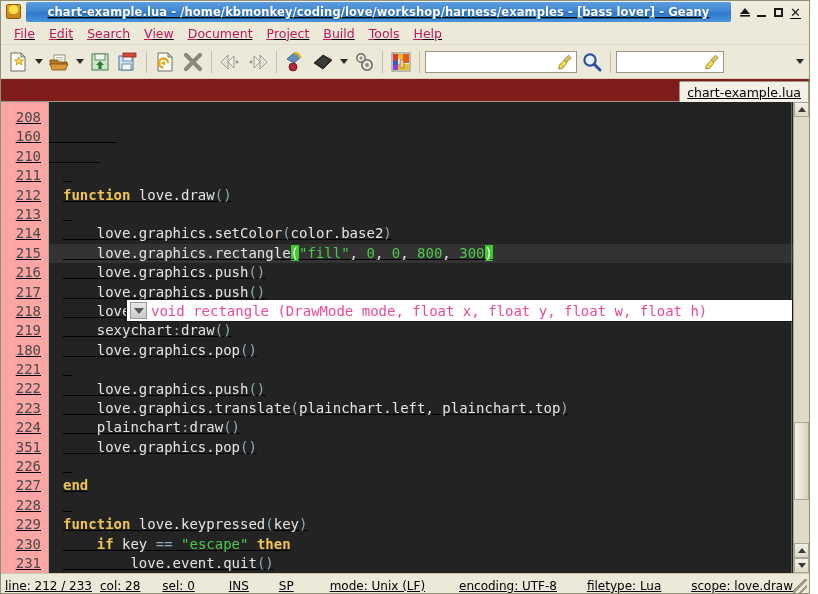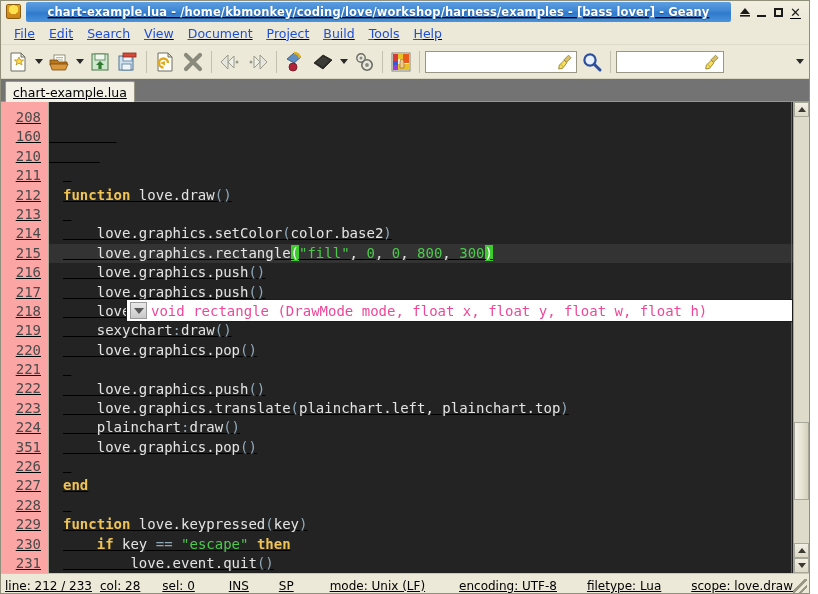--- a/index.html
+++ b/index.html
@@ -96,21 +96,21 @@
     height: 22px;
     display: flex; align-items: center;
     background: #ece9d8;
     padding-left: 6px;
     box-sizing: border-box;
     border-bottom: 1px solid #dedbc9;
   }
   .menu-item {
     padding: 2px 7px 3px 7px;
     font-size: 12.5px;
-    color: #1d4ed8;
+    color: #be185d;
     white-space: nowrap;
     font-family: "DejaVu Sans", "Liberation Sans", sans-serif;
   }
   .menu-item .mn { text-decoration: underline; }
 
   
   .toolbar {
     flex: 0 0 34px;
     height: 34px;
     display: flex; align-items: center;
@@ -151,25 +151,26 @@
     margin: 0 1px;
   }
   .tb-entry.search-entry { width: 152px; }
   .tb-entry.goto-entry { width: 108px; }
   .broom { width: 18px; height: 18px; margin-right: 2px; flex:0 0 18px; }
 
   
   .tabstrip {
     flex: 0 0 23px;
     height: 23px;
-    background: #737373;
+    background: #7f1d1d;
     display: flex; align-items: flex-end;
     padding-left: 4px;
     box-sizing: border-box;
     border-bottom: 1px solid #9a9784;
+    justify-content: flex-end;
   }
   .doc-tab {
     height: 21px;
     display: flex; align-items: center;
     padding: 0 7px;
     font-size: 12.5px;
     color: #000;
     background: #f3f1e6;
     border: 1px solid #9a9784;
     border-bottom: none;
@@ -544,21 +545,21 @@
           <div>210</div>
           <div>211</div>
           <div>212</div>
           <div>213</div>
           <div>214</div>
           <div>215</div>
           <div>216</div>
           <div>217</div>
           <div>218</div>
           <div>219</div>
-          <div>220</div>
+          <div>180</div>
           <div>221</div>
           <div>222</div>
           <div>223</div>
           <div>224</div>
           <div>351</div>
           <div>226</div>
           <div>227</div>
           <div>228</div>
           <div>229</div>
           <div>230</div>

